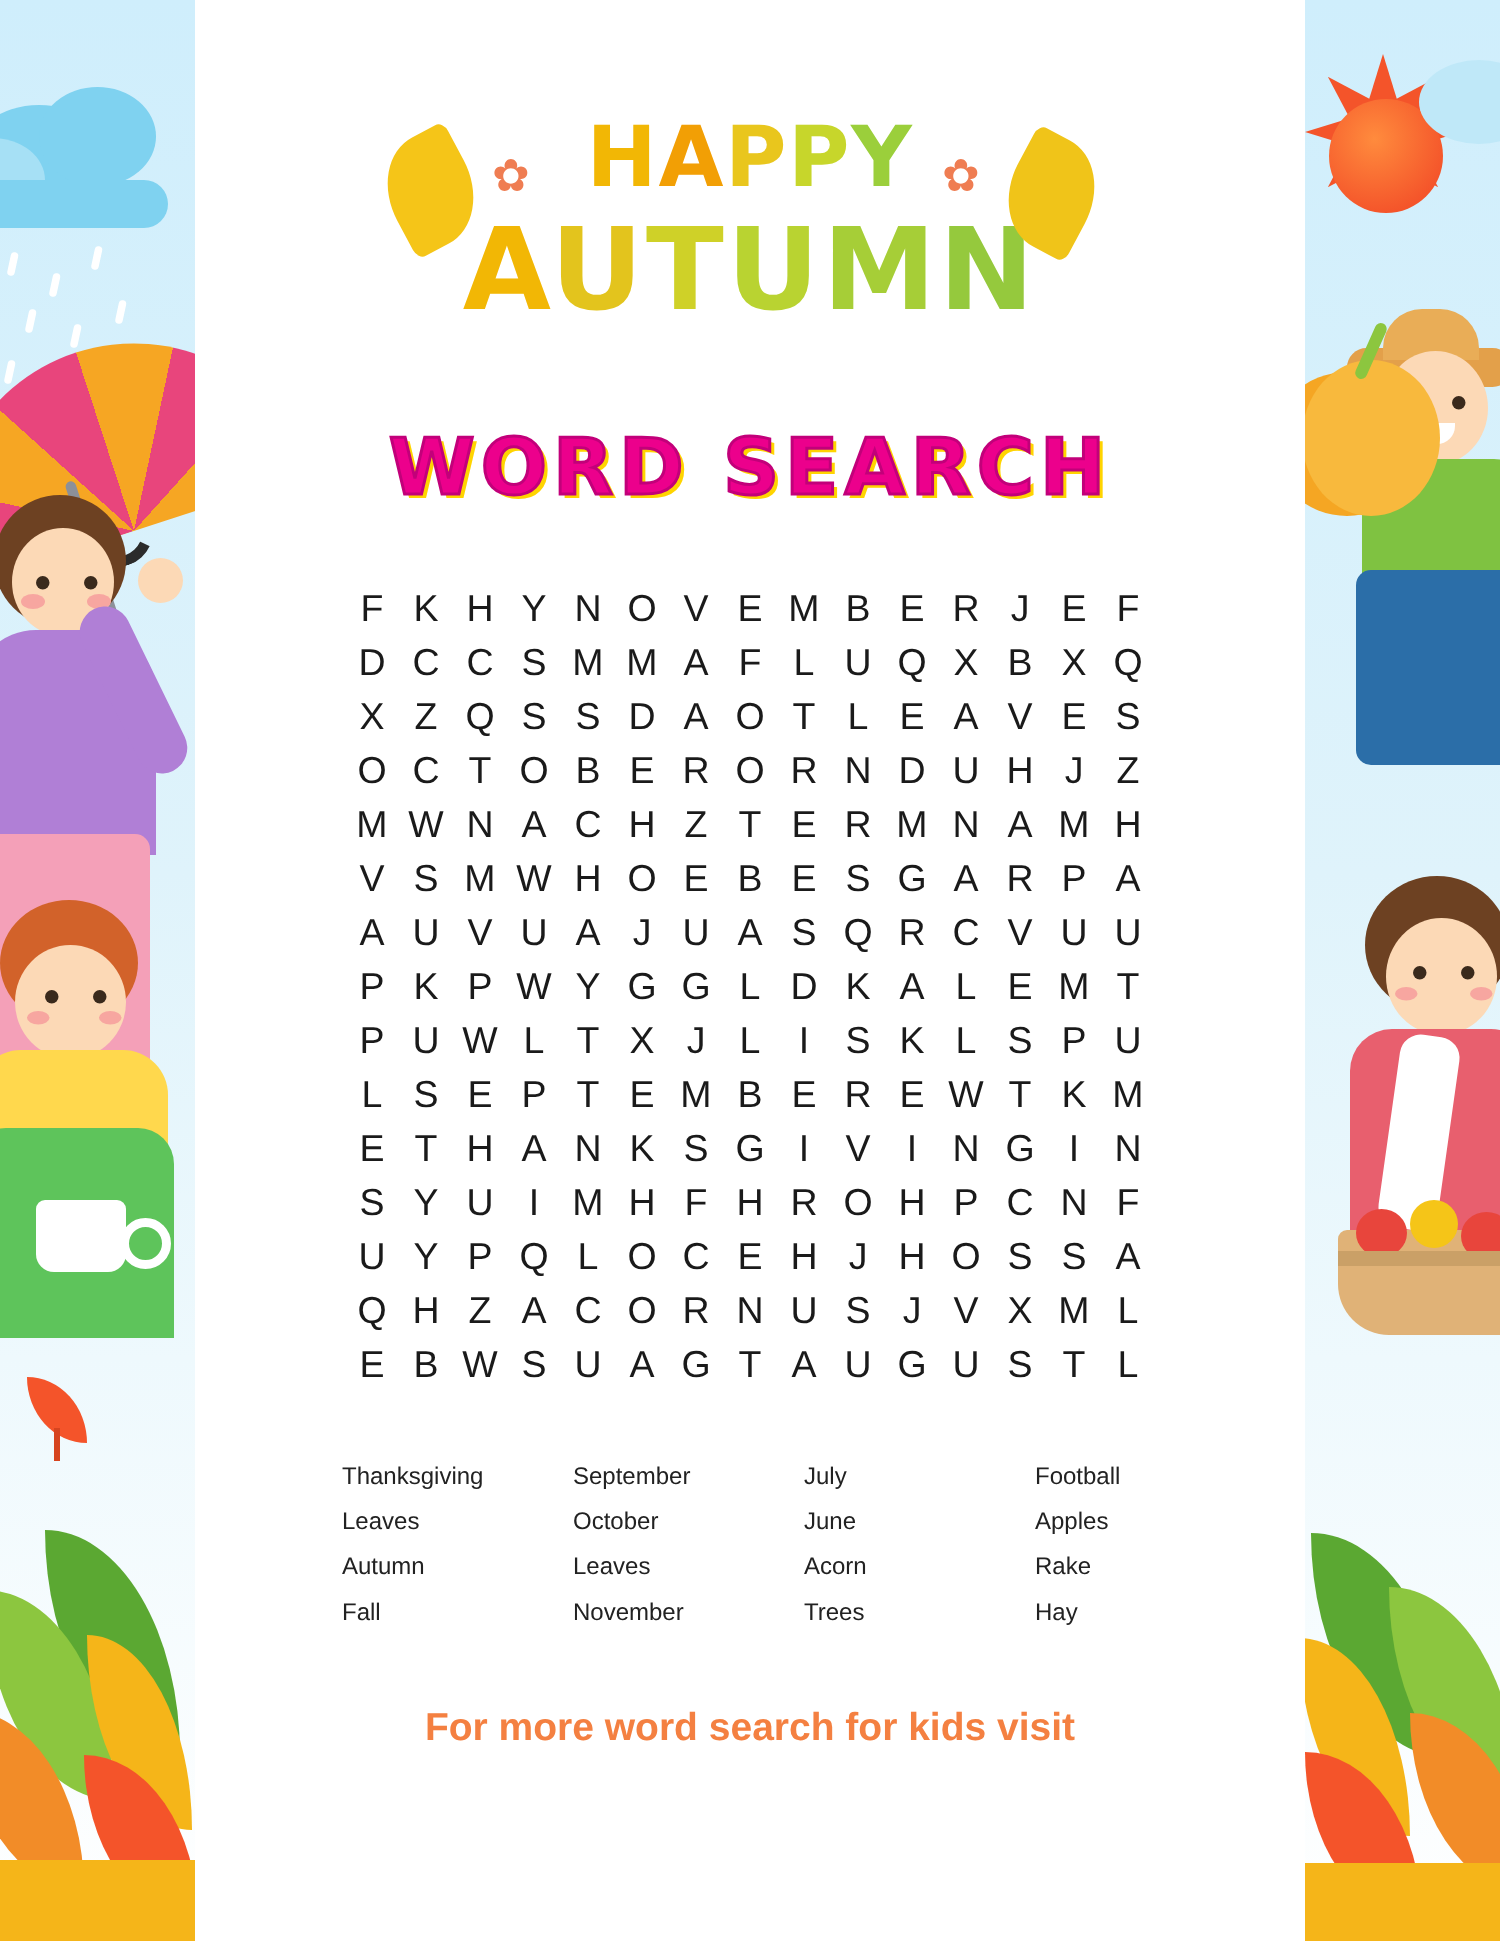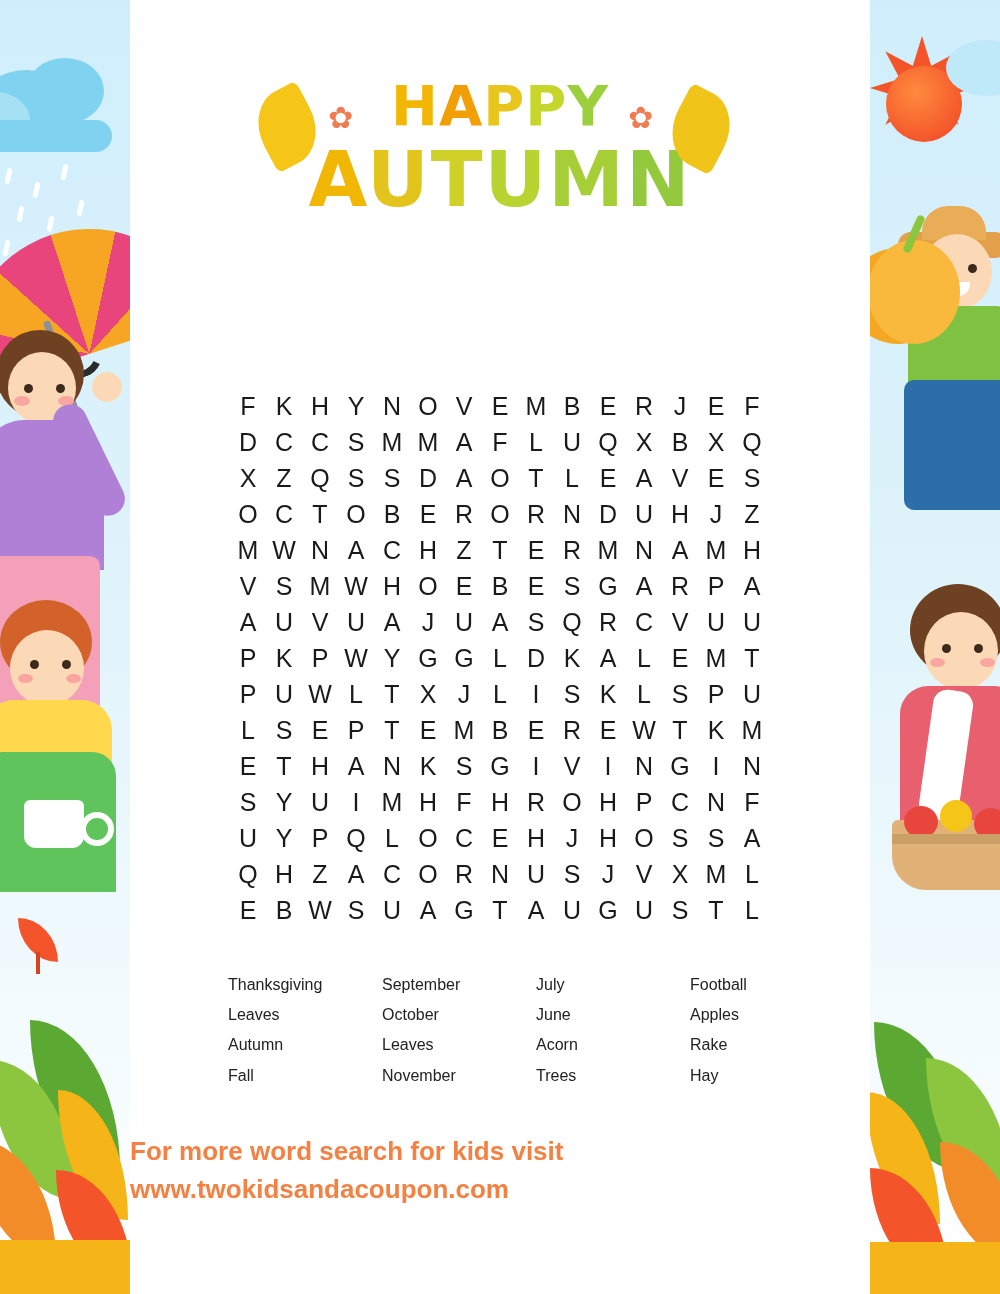--- a/index.html
+++ b/index.html
@@ -209,20 +209,21 @@
     color: #222;
   }
   .wordlist .word { line-height: 1.2; }
 
   
   .footer {
     position: absolute;
     left: 0;
     top: 1133px;
     width: 740px;
+    text-align: center;
     color: #f48041;
     font-size: 26px;
     font-weight: bold;
     line-height: 1.45;
   }
 </style>
 </head>
 <body>
 
 <div class="page">
@@ -355,20 +356,21 @@
       <div class="deco-sprig" style="left:498px; top:22px;">✿</div>
 
       <h1 class="happy">
         <span>H</span><span>A</span><span>P</span><span>P</span><span>Y</span>
       </h1>
       <h1 class="autumn">
         <span>A</span><span>U</span><span>T</span><span>U</span><span>M</span><span>N</span>
       </h1>
     </div>
 
+    <h2 class="ws-title">WORD SEARCH</h2>
 
     <div class="grid" id="letter-grid">
         <div class="cell">F</div>
         <div class="cell">K</div>
         <div class="cell">H</div>
         <div class="cell">Y</div>
         <div class="cell">N</div>
         <div class="cell">O</div>
         <div class="cell">V</div>
         <div class="cell">E</div>
@@ -605,16 +607,15 @@
         <div class="word">Acorn</div>
         <div class="word">Rake</div>
         <div class="word">Fall</div>
         <div class="word">November</div>
         <div class="word">Trees</div>
         <div class="word">Hay</div>
       </div>
 
     <div class="footer">
       <div>For more word search for kids visit</div>
-      <div>www.twokidsandacoupon.com</div>
     </div>
   </div>
 </div>
 
 </body></html>

